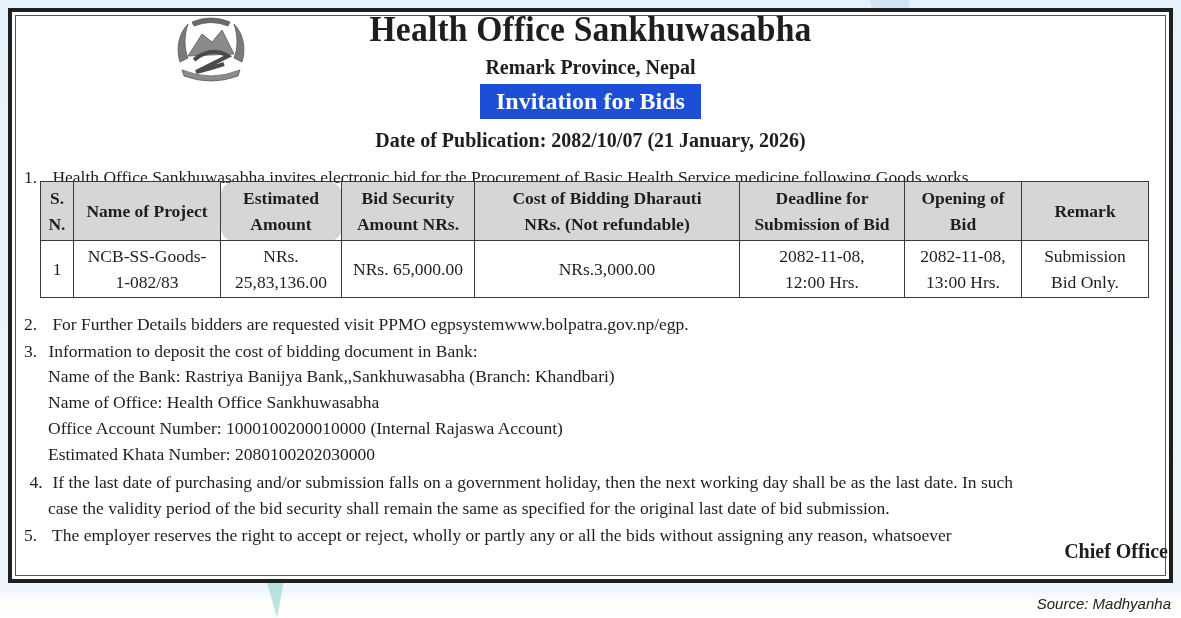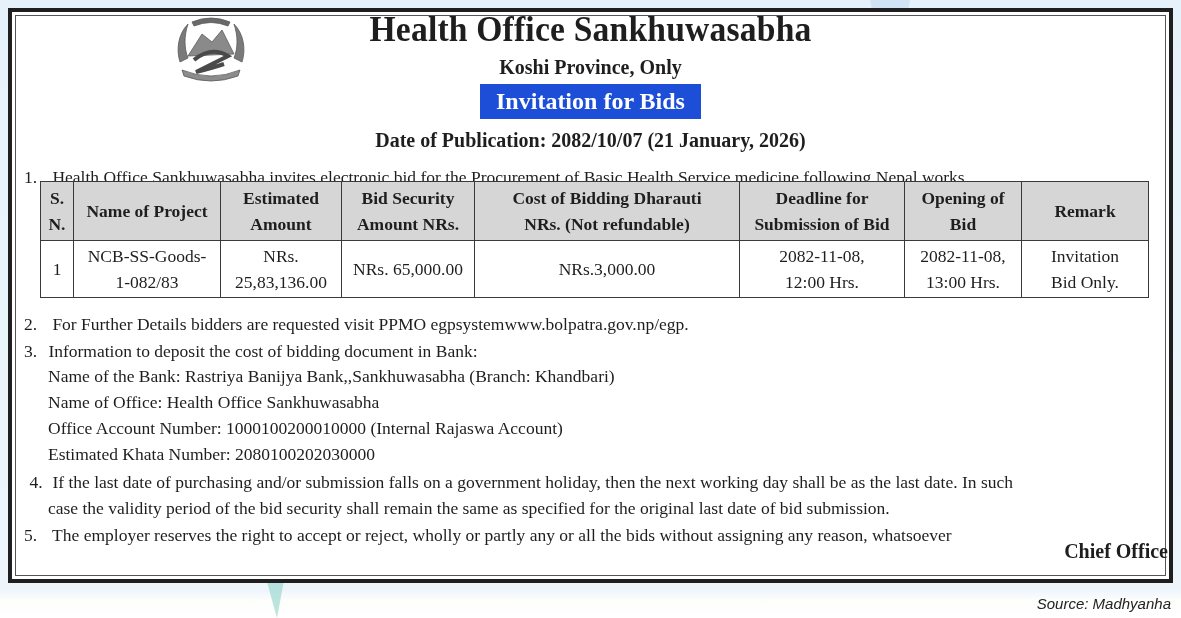--- a/index.html
+++ b/index.html
@@ -73,52 +73,52 @@
     <path d="M8,50 C4,38 6,22 16,12 C12,24 12,36 16,46 Z" fill="#7a7a7a"></path>
     <path d="M70,50 C74,38 72,22 62,12 C66,24 66,36 62,46 Z" fill="#7a7a7a"></path>
     <path d="M20,10 Q39,2 58,10 L56,14 Q39,7 22,14 Z" fill="#6a6a6a"></path>
     <path d="M16,44 L30,22 L40,30 L50,18 L62,42 Z" fill="#8a8a8a"></path>
     <path d="M22,48 Q39,34 56,44 Q40,52 24,60 Q40,56 52,52" fill="none" stroke="#4a4a4a" stroke-width="4"></path>
     <path d="M10,58 Q39,70 68,58 L66,64 Q39,74 12,64 Z" fill="#8c8c8c"></path>
   </g>
 </svg>
 
 <div class="title">Health Office Sankhuwasabha</div>
-<div class="subtitle">Koshi Province, Only</div>
+<div class="subtitle">Remark Province, Nepal</div>
 <div class="badge-wrap"><span class="badge">Invitation for Bids</span></div>
 <div class="pubdate">Date of Publication: 2082/10/07 (21 January, 2026)</div>
 
 <div class="para" style="left:24px;top:164px;">
   <span class="num" style="width:24px;">1.</span>
-  <span>Health Office Sankhuwasabha invites electronic bid for the Procurement of Basic Health Service medicine following Nepal works.</span>
+  <span>Health Office Sankhuwasabha invites electronic bid for the Procurement of Basic Health Service medicine following Goods works.</span>
 </div>
 
 <table class="bids">
   <thead>
     <tr>
       <th style="width:26px;"><span>S.</span><br><span>N.</span></th>
       <th style="width:140px;"><span>Name of Project</span></th>
-      <th style="width:114px;"><span>Estimated</span><br><span>Amount</span></th>
+      <th style="width:114px;border-radius:13px;"><span>Estimated</span><br><span>Amount</span></th>
       <th style="width:126px;"><span>Bid Security</span><br><span>Amount NRs.</span></th>
       <th style="width:258px;"><span>Cost of Bidding Dharauti</span><br><span>NRs. (Not refundable)</span></th>
       <th style="width:158px;"><span>Deadline for</span><br><span>Submission of Bid</span></th>
       <th style="width:110px;"><span>Opening of</span><br><span>Bid</span></th>
       <th><span>Remark</span></th>
     </tr>
   </thead>
   <tbody>
     <tr>
       <td>1</td>
       <td><span>NCB-SS-Goods-</span><br><span>1-082/83</span></td>
       <td><span>NRs.</span><br><span>25,83,136.00</span></td>
       <td>NRs. 65,000.00</td>
       <td>NRs.3,000.00</td>
       <td><span>2082-11-08,</span><br><span>12:00 Hrs.</span></td>
       <td><span>2082-11-08,</span><br><span>13:00 Hrs.</span></td>
-      <td><span>Invitation</span><br><span>Bid Only.</span></td>
+      <td><span>Submission</span><br><span>Bid Only.</span></td>
     </tr>
   </tbody>
 </table>
 
 <div class="para" style="left:24px;top:311px;">
   <span class="num" style="width:24px;">2.</span>
   <span>For Further Details bidders are requested visit PPMO egpsystemwww.bolpatra.gov.np/egp.</span>
 </div>
 
 <div class="para" style="left:24px;top:338px;">

